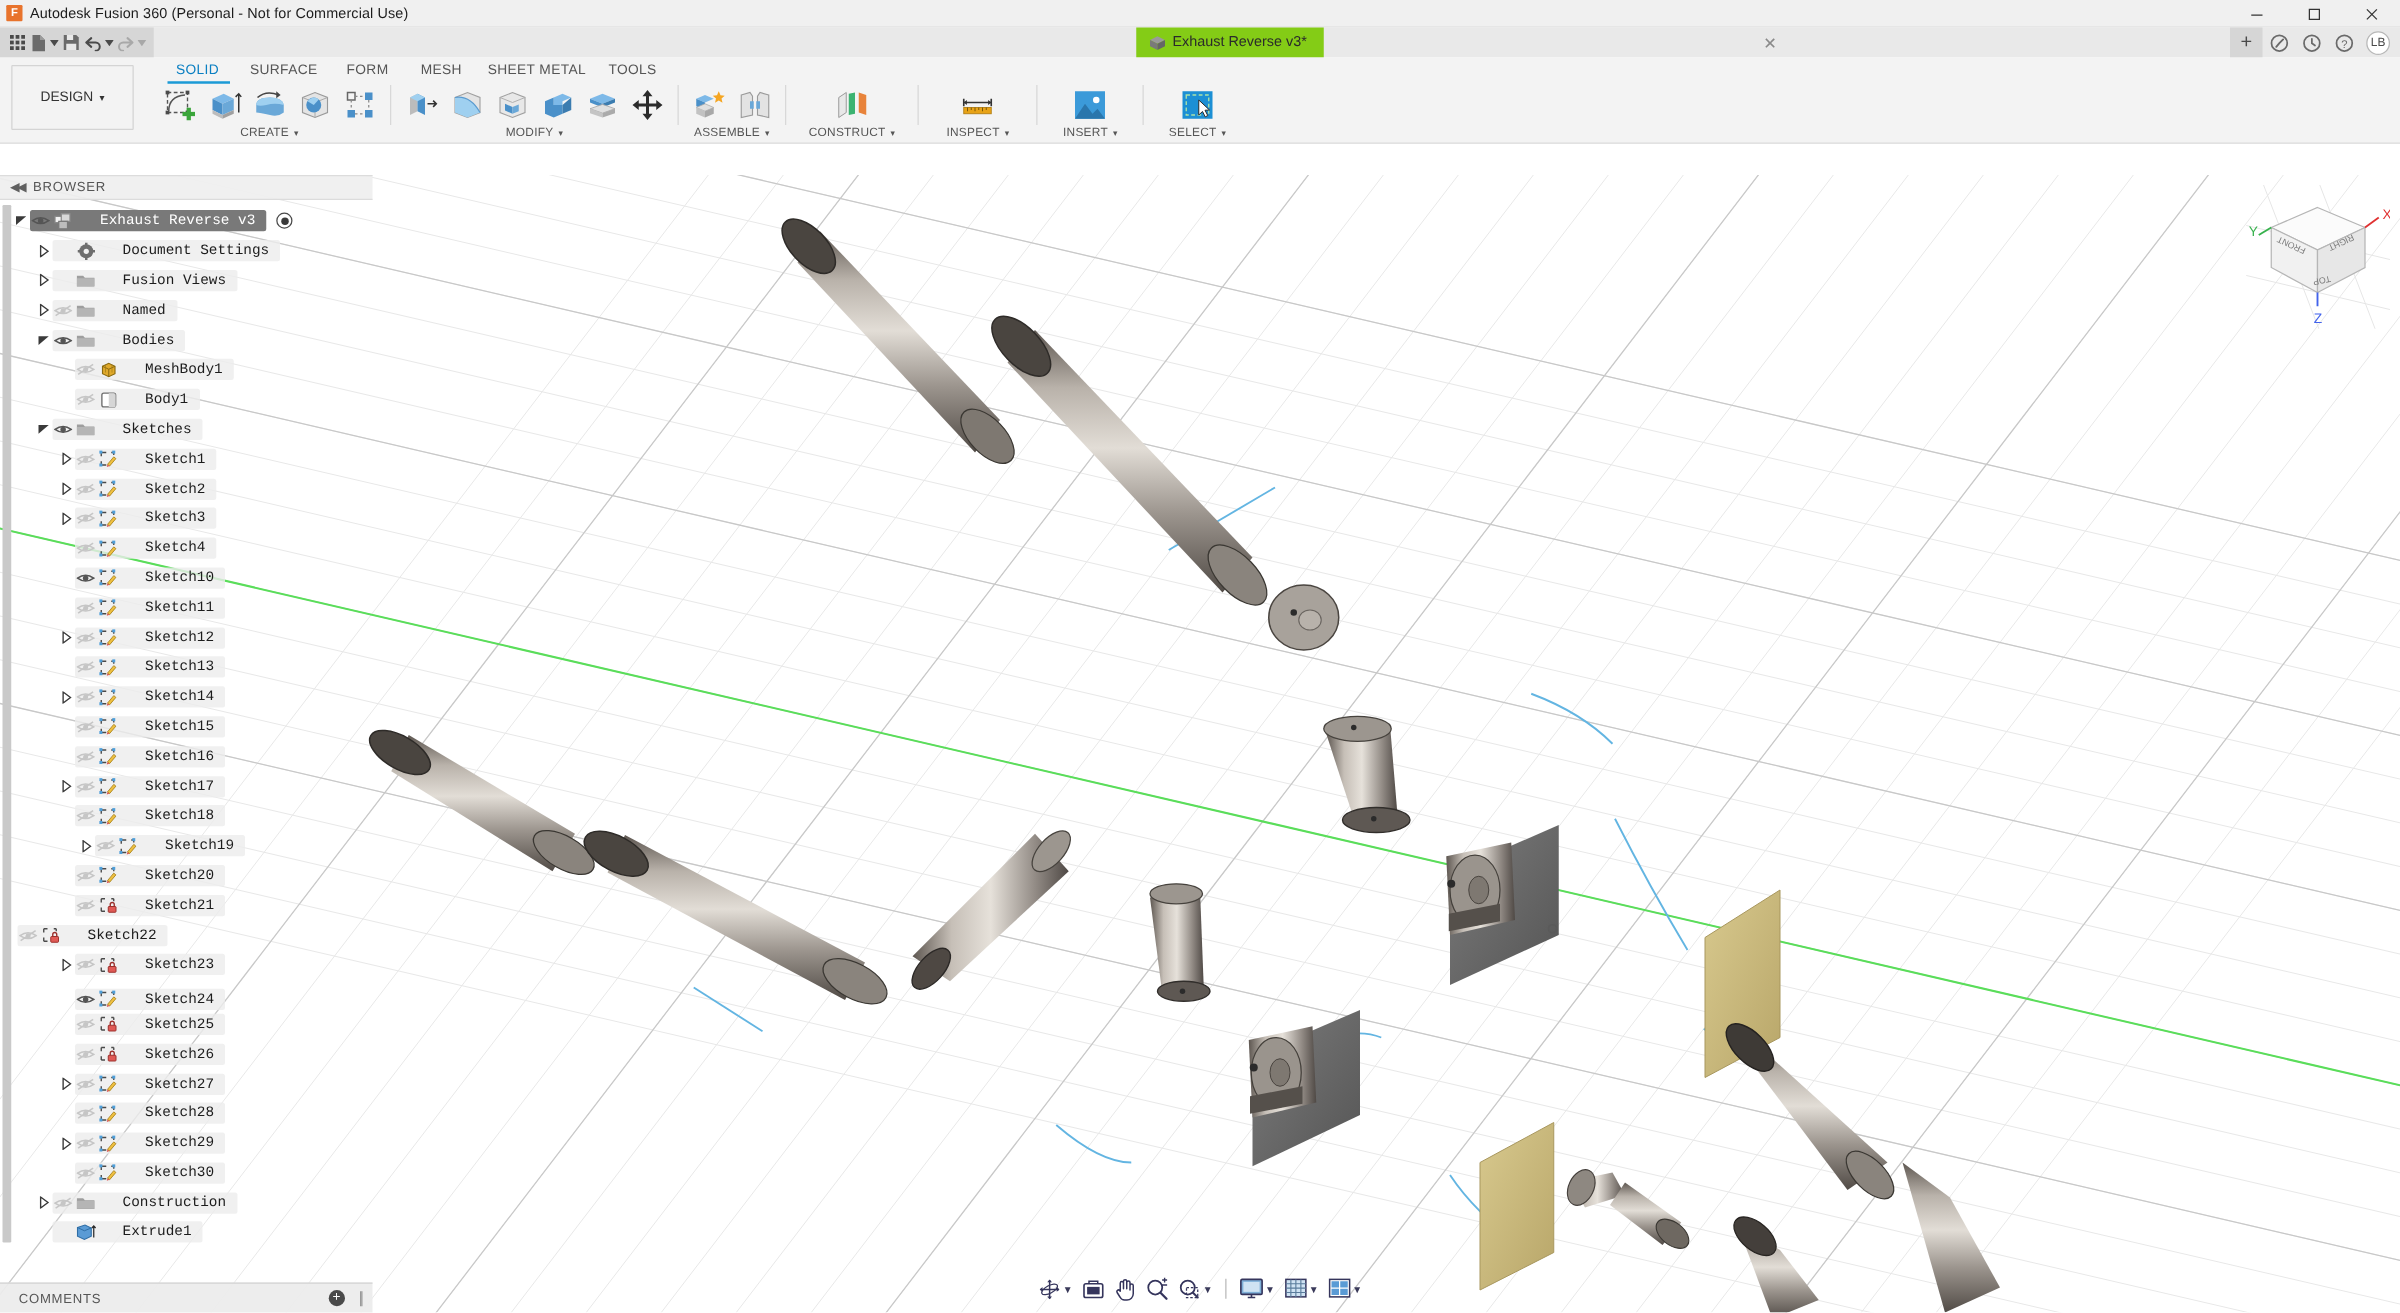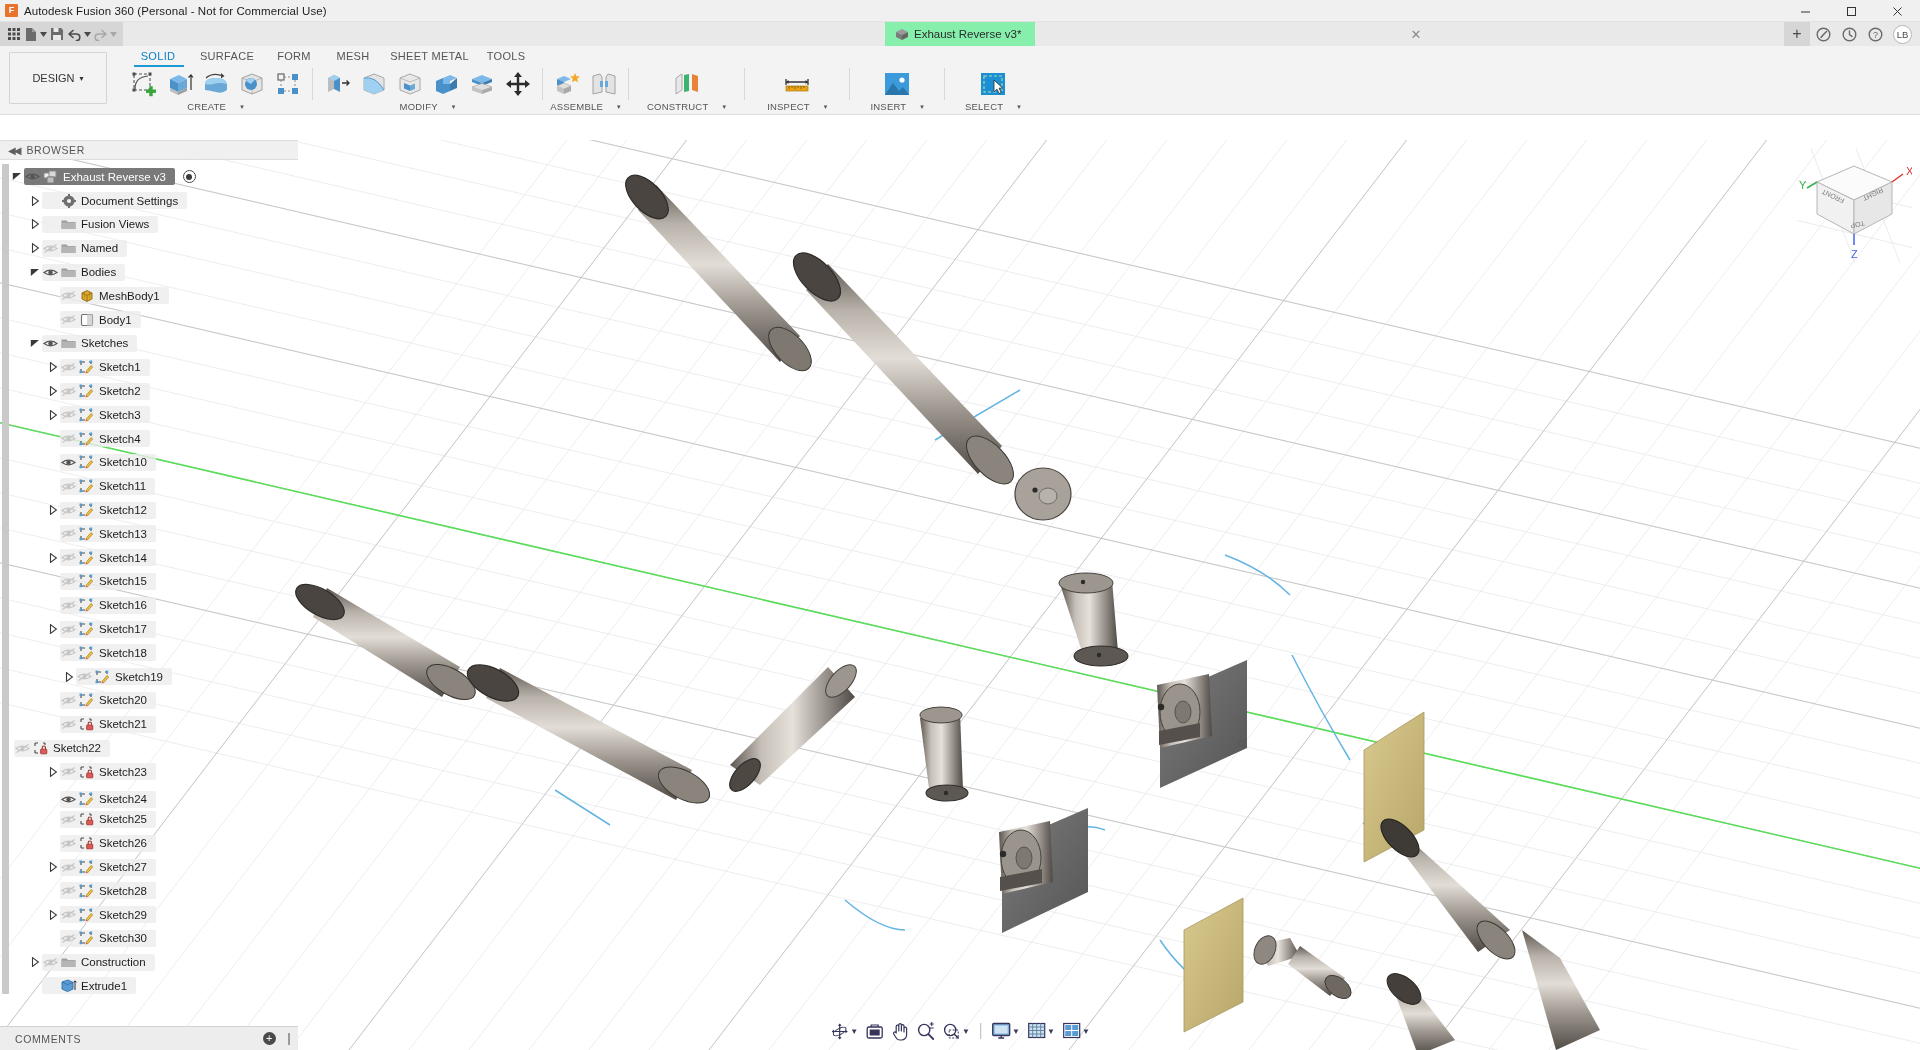--- a/index.html
+++ b/index.html
@@ -42,23 +42,23 @@
     background: #d6d6d6; padding: 0 6px; gap: 2px;
     width: 123px;
   }
   .qat-btn {
     width: 22px; height: 20px; display: flex; align-items: center; justify-content: center;
     color: #4a4a4a;
   }
   .qat-caret { width: 10px; height: 20px; display:flex; align-items:center; justify-content:center; color:#4a4a4a; }
 
   .doctab {
-    position: absolute; left: 885px; top: 0; height: 24px;
+    position: absolute; left: 909px; top: 0; height: 24px;
     display: flex; align-items: center; gap: 6px;
-    padding: 0 14px 0 10px; background: #86efac;
+    padding: 0 14px 0 10px; background: #84cc16;
     font-size: 11.5px; color: #2b2b2b;
   }
   .doctab-cube {
     width: 13px; height: 12px; position: relative;
   }
   .doctab-close {
     position: absolute; left: 1405px; top: 0; width: 22px; height: 24px;
     display: flex; align-items: center; justify-content: center;
     font-size: 13px; color: #8a8a8a;
   }
@@ -105,21 +105,21 @@
     content:''; position: absolute; bottom: -1px; left: 0; right: 0;
   }
   .tab-underline {
     position: absolute; height: 2px; background: #1b9ad6;
   }
   .panels { position: absolute; top: 20px; left: 0; right: 0; bottom: 0; display: flex; }
   .panel { display: flex; flex-direction: column; position: relative; padding: 0 3px; }
   .panel-icons { display: flex; align-items: flex-start; gap: 1px; height: 34px; padding-top: 1px; }
   .panel-label {
     font-size: 9.5px; color: #555; text-align: center;
-    display: flex; align-items: center; justify-content: center; gap: 14px;
+    display: flex; align-items: center; justify-content: center; gap: 4px;
     height: 13px; letter-spacing: .2px;
   }
   .icon-btn {
     width: 35px; height: 34px; display: flex; align-items: center; justify-content: center;
     position: relative;
   }
   .panel-sep { width: 1px; background: #d8d8d8; margin: 2px 4px 14px 4px; }
 
   
   .browser {
@@ -156,21 +156,21 @@
   }
   .node-pill.selected { background: #797979; color: #fff; }
   .expander {
     width: 14px; display: flex; align-items: center; justify-content: center;
     color: #3a3a3a; font-size: 9px;
   }
   .eye {
     width: 17px; display: flex; align-items: center; justify-content: center;
   }
   .nicon { width: 19px; display:flex; align-items:center; justify-content:center; }
-  .nlabel { margin-left: 3px; }
+  .nlabel { margin-left: 20px; font-family: Liberation Mono, monospace; }
   .radio-dot {
     width: 13px; height: 13px; border-radius: 50%;
     border: 1.5px solid #4a4a4a; background: #fff;
     display: flex; align-items: center; justify-content: center;
     margin-left: 8px;
   }
   .radio-dot::after {
     content:''; width: 6px; height: 6px; border-radius: 50%; background: #3a3a3a;
   }
 

